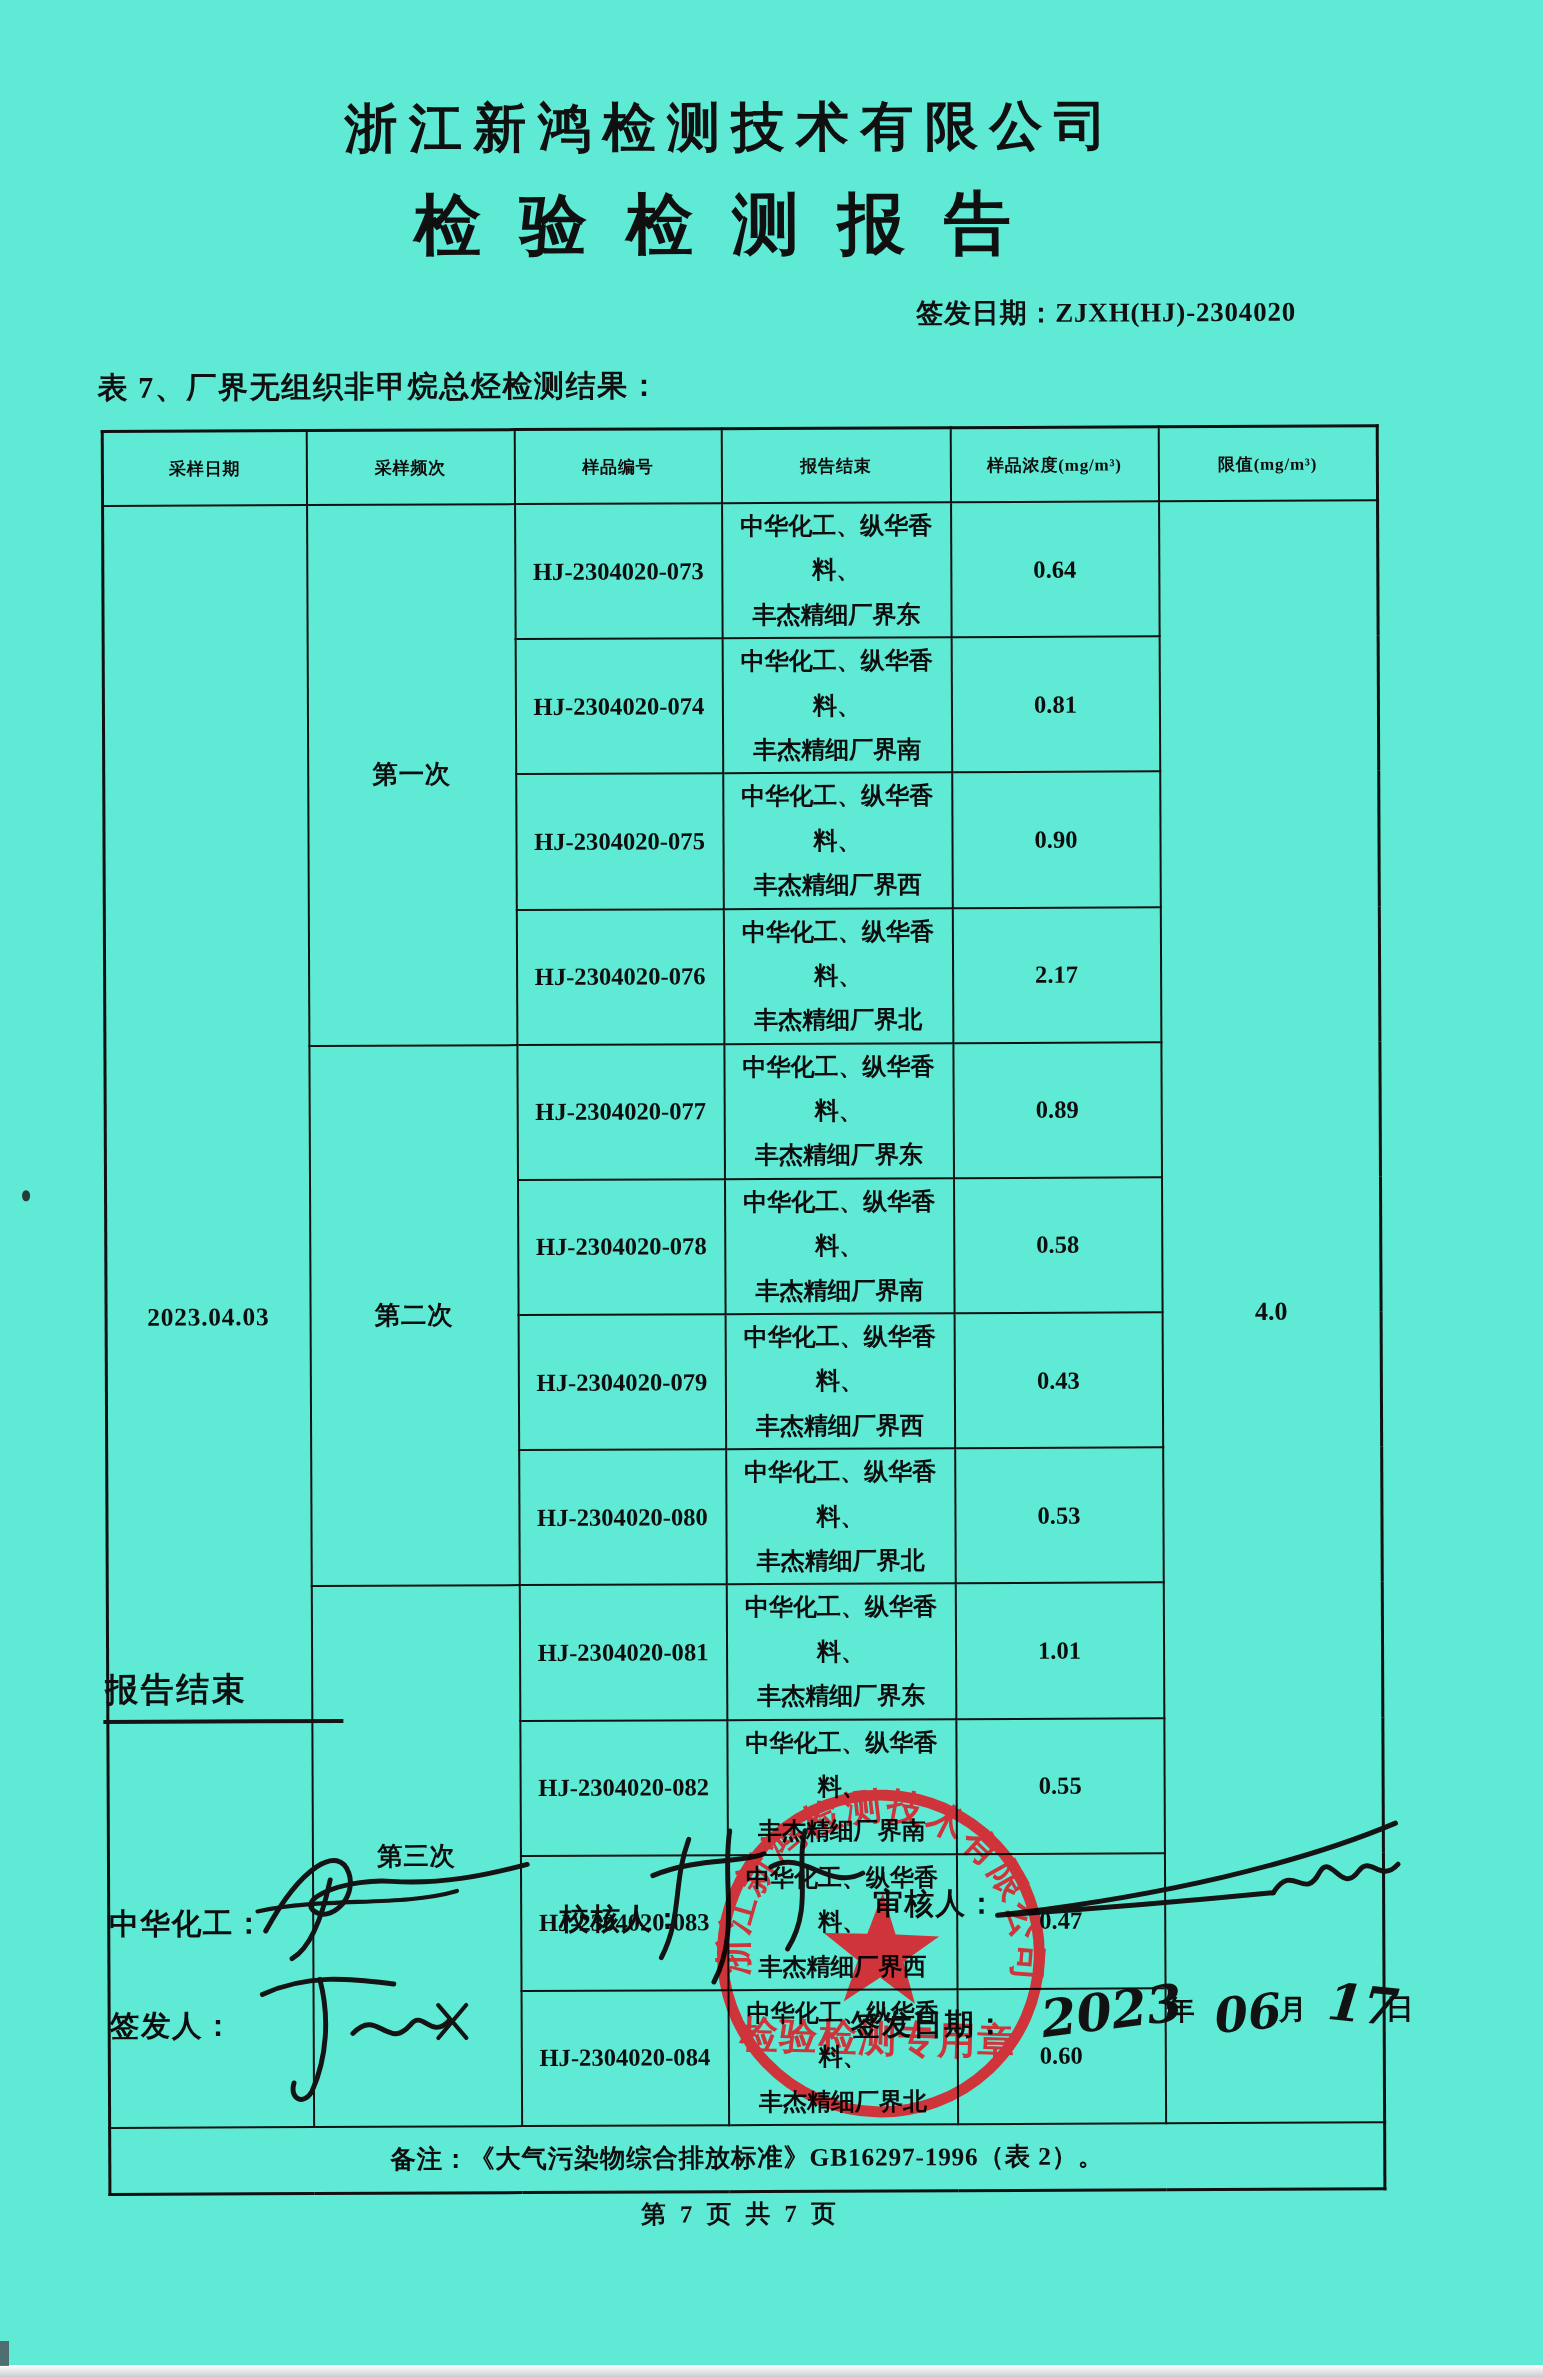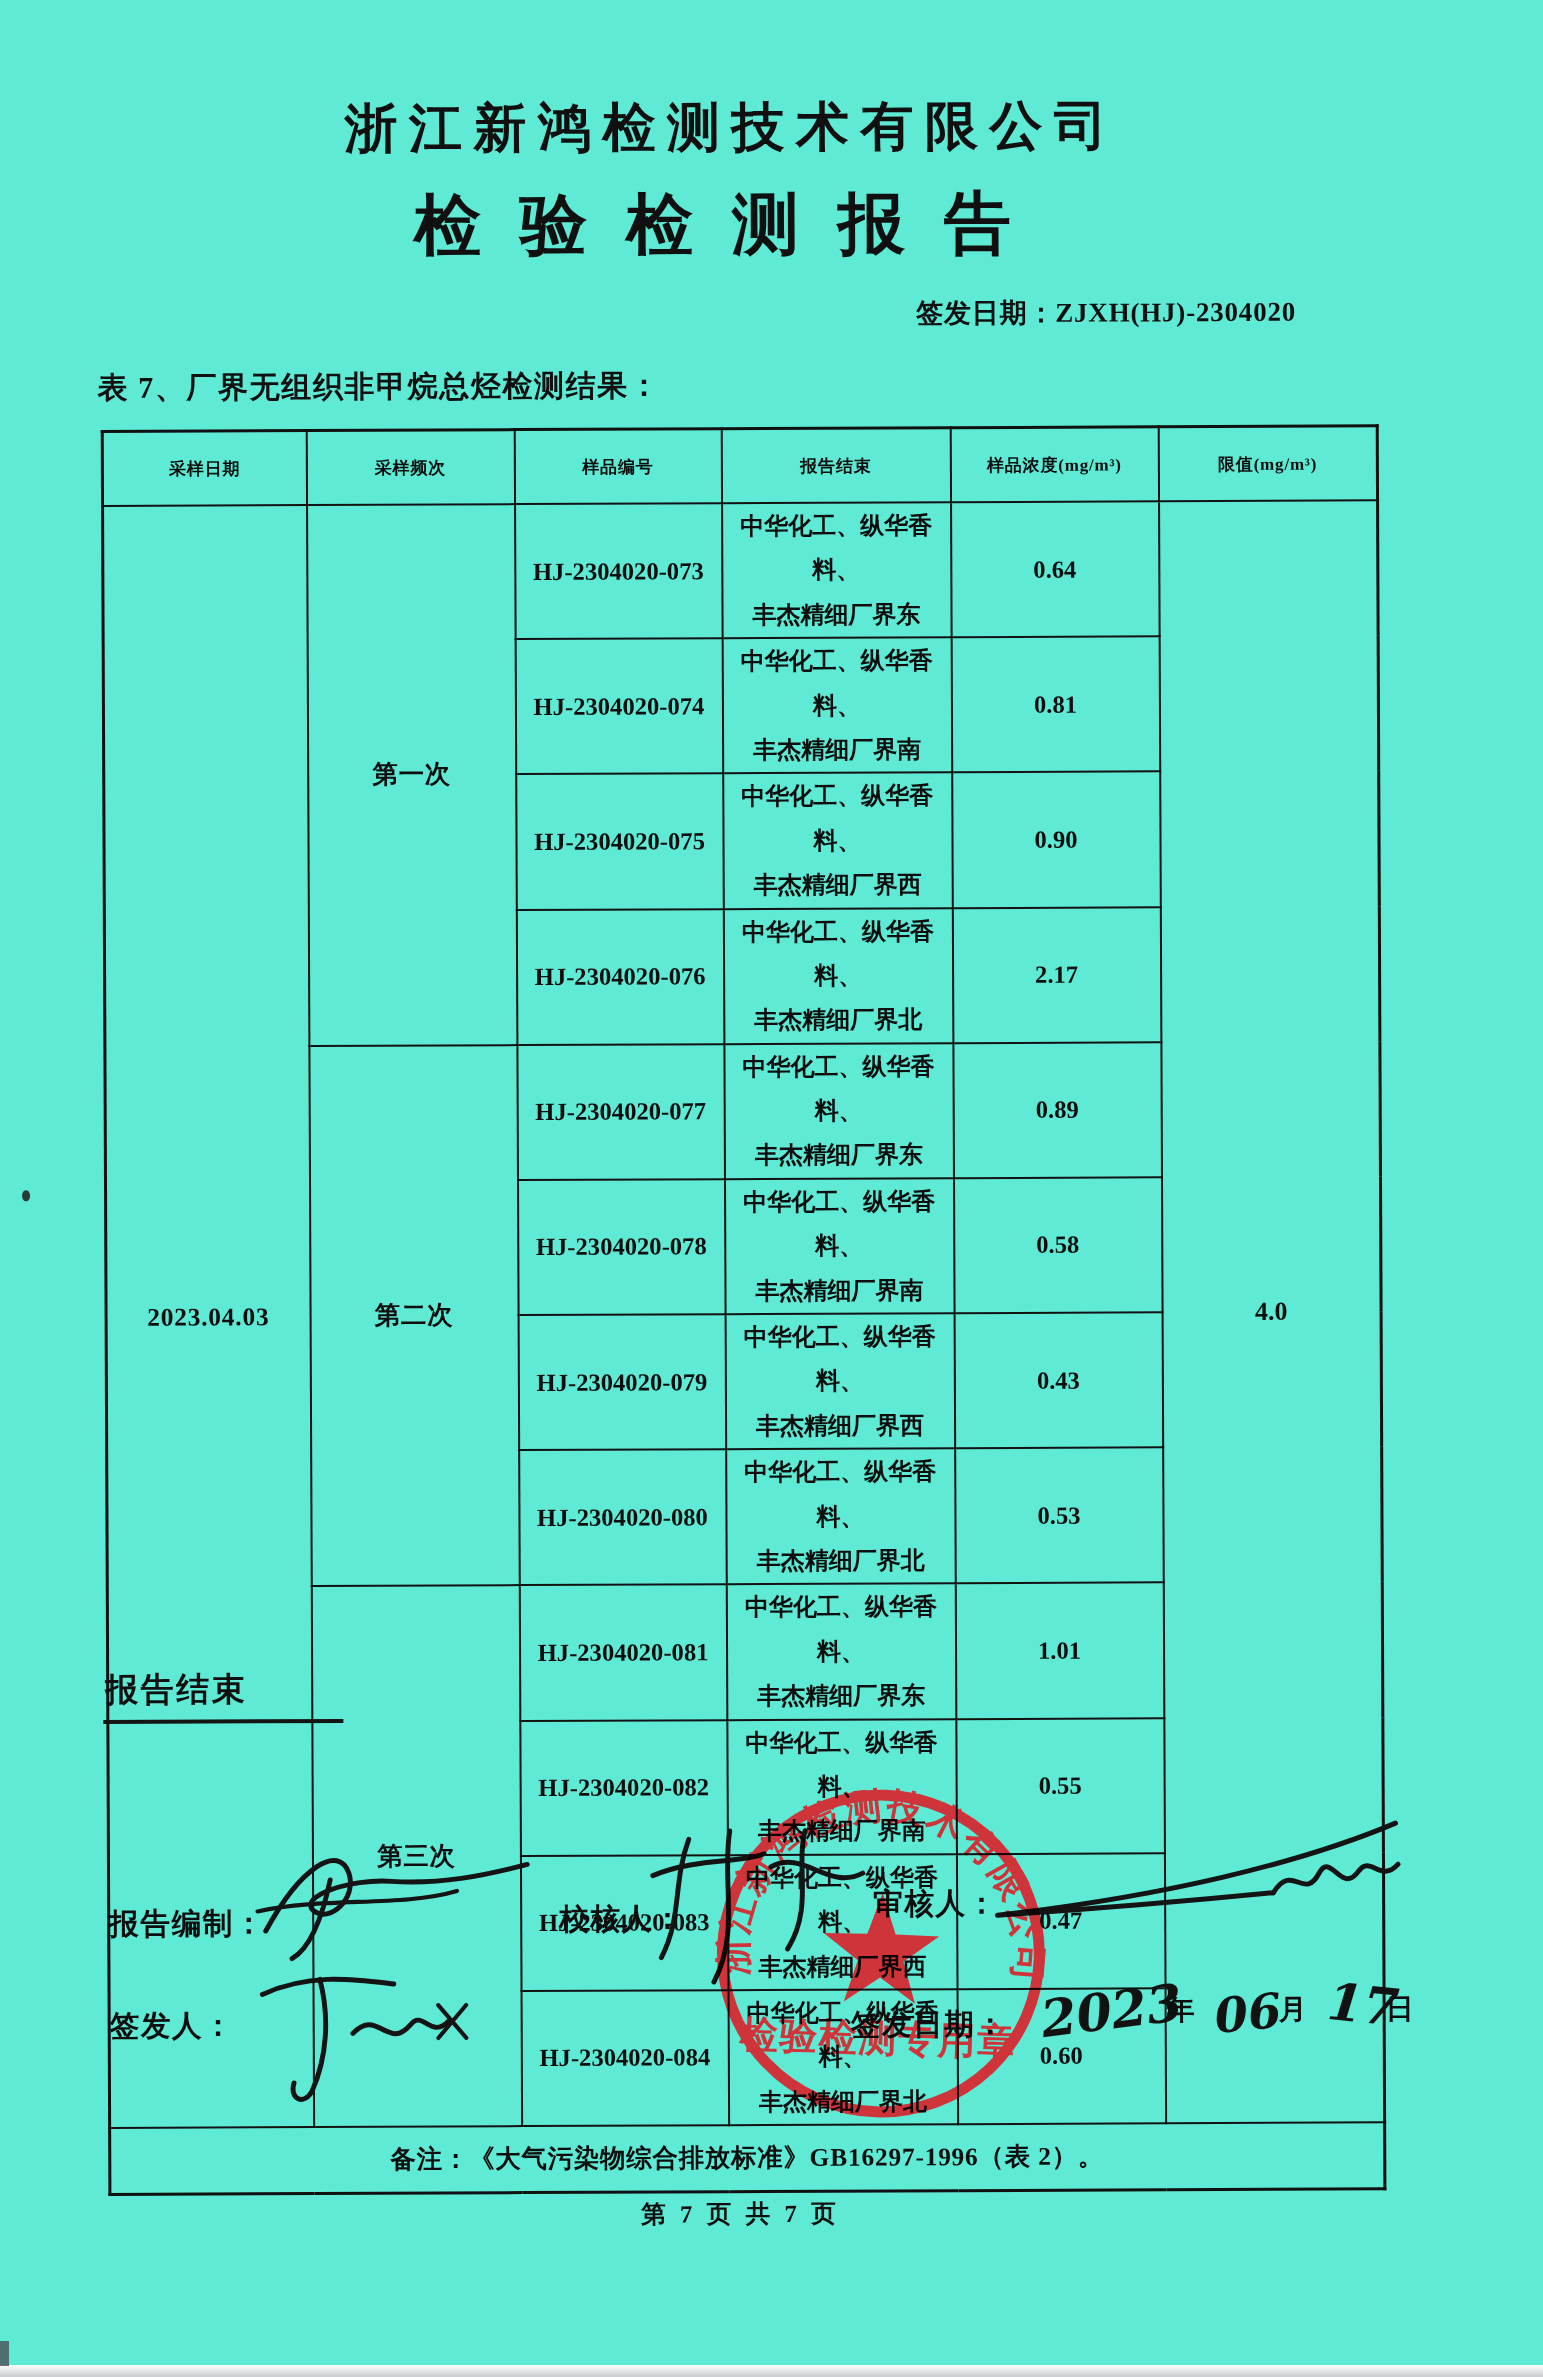--- a/index.html
+++ b/index.html
@@ -152,21 +152,21 @@
 
     <tr class="note-row">
       <td class="note-cell" colspan="6">备注：《大气污染物综合排放标准》GB16297-1996（表 2）。</td>
     </tr>
   </tbody>
       </table>
 
   <div class="report-end">报告结束</div>
   <div class="report-end-line"></div>
 
-  <div class="lbl" style="top:1901px;left:105px;">报告编制：</div>
+  <div class="lbl" style="top:1901px;left:105px;">中华化工：</div>
   <svg class="sig" style="top:1829px;left:246px;" width="296" height="135" viewBox="0 0 360 165">
     <path d="M 18,122 C 62,42 108,16 120,52 C 130,82 96,114 76,97 C 58,80 122,58 172,62 C 232,66 284,56 338,42" stroke-width="6"></path>
     <path d="M 97,60 C 88,102 74,142 50,156" stroke-width="6"></path>
     <path d="M 8,98 C 92,80 182,94 252,74" stroke-width="5"></path>
   </svg>
 
   <div class="lbl" style="top:1898px;left:519px;margin-left:36px;">校核人：</div>
   <svg class="sig" style="top:1816px;left:634px;" width="246" height="174" viewBox="0 0 300 212">
     <path d="M 62,28 C 42,82 54,122 28,172" stroke-width="6"></path>
     <path d="M 18,72 C 72,50 124,58 154,46" stroke-width="6"></path>

